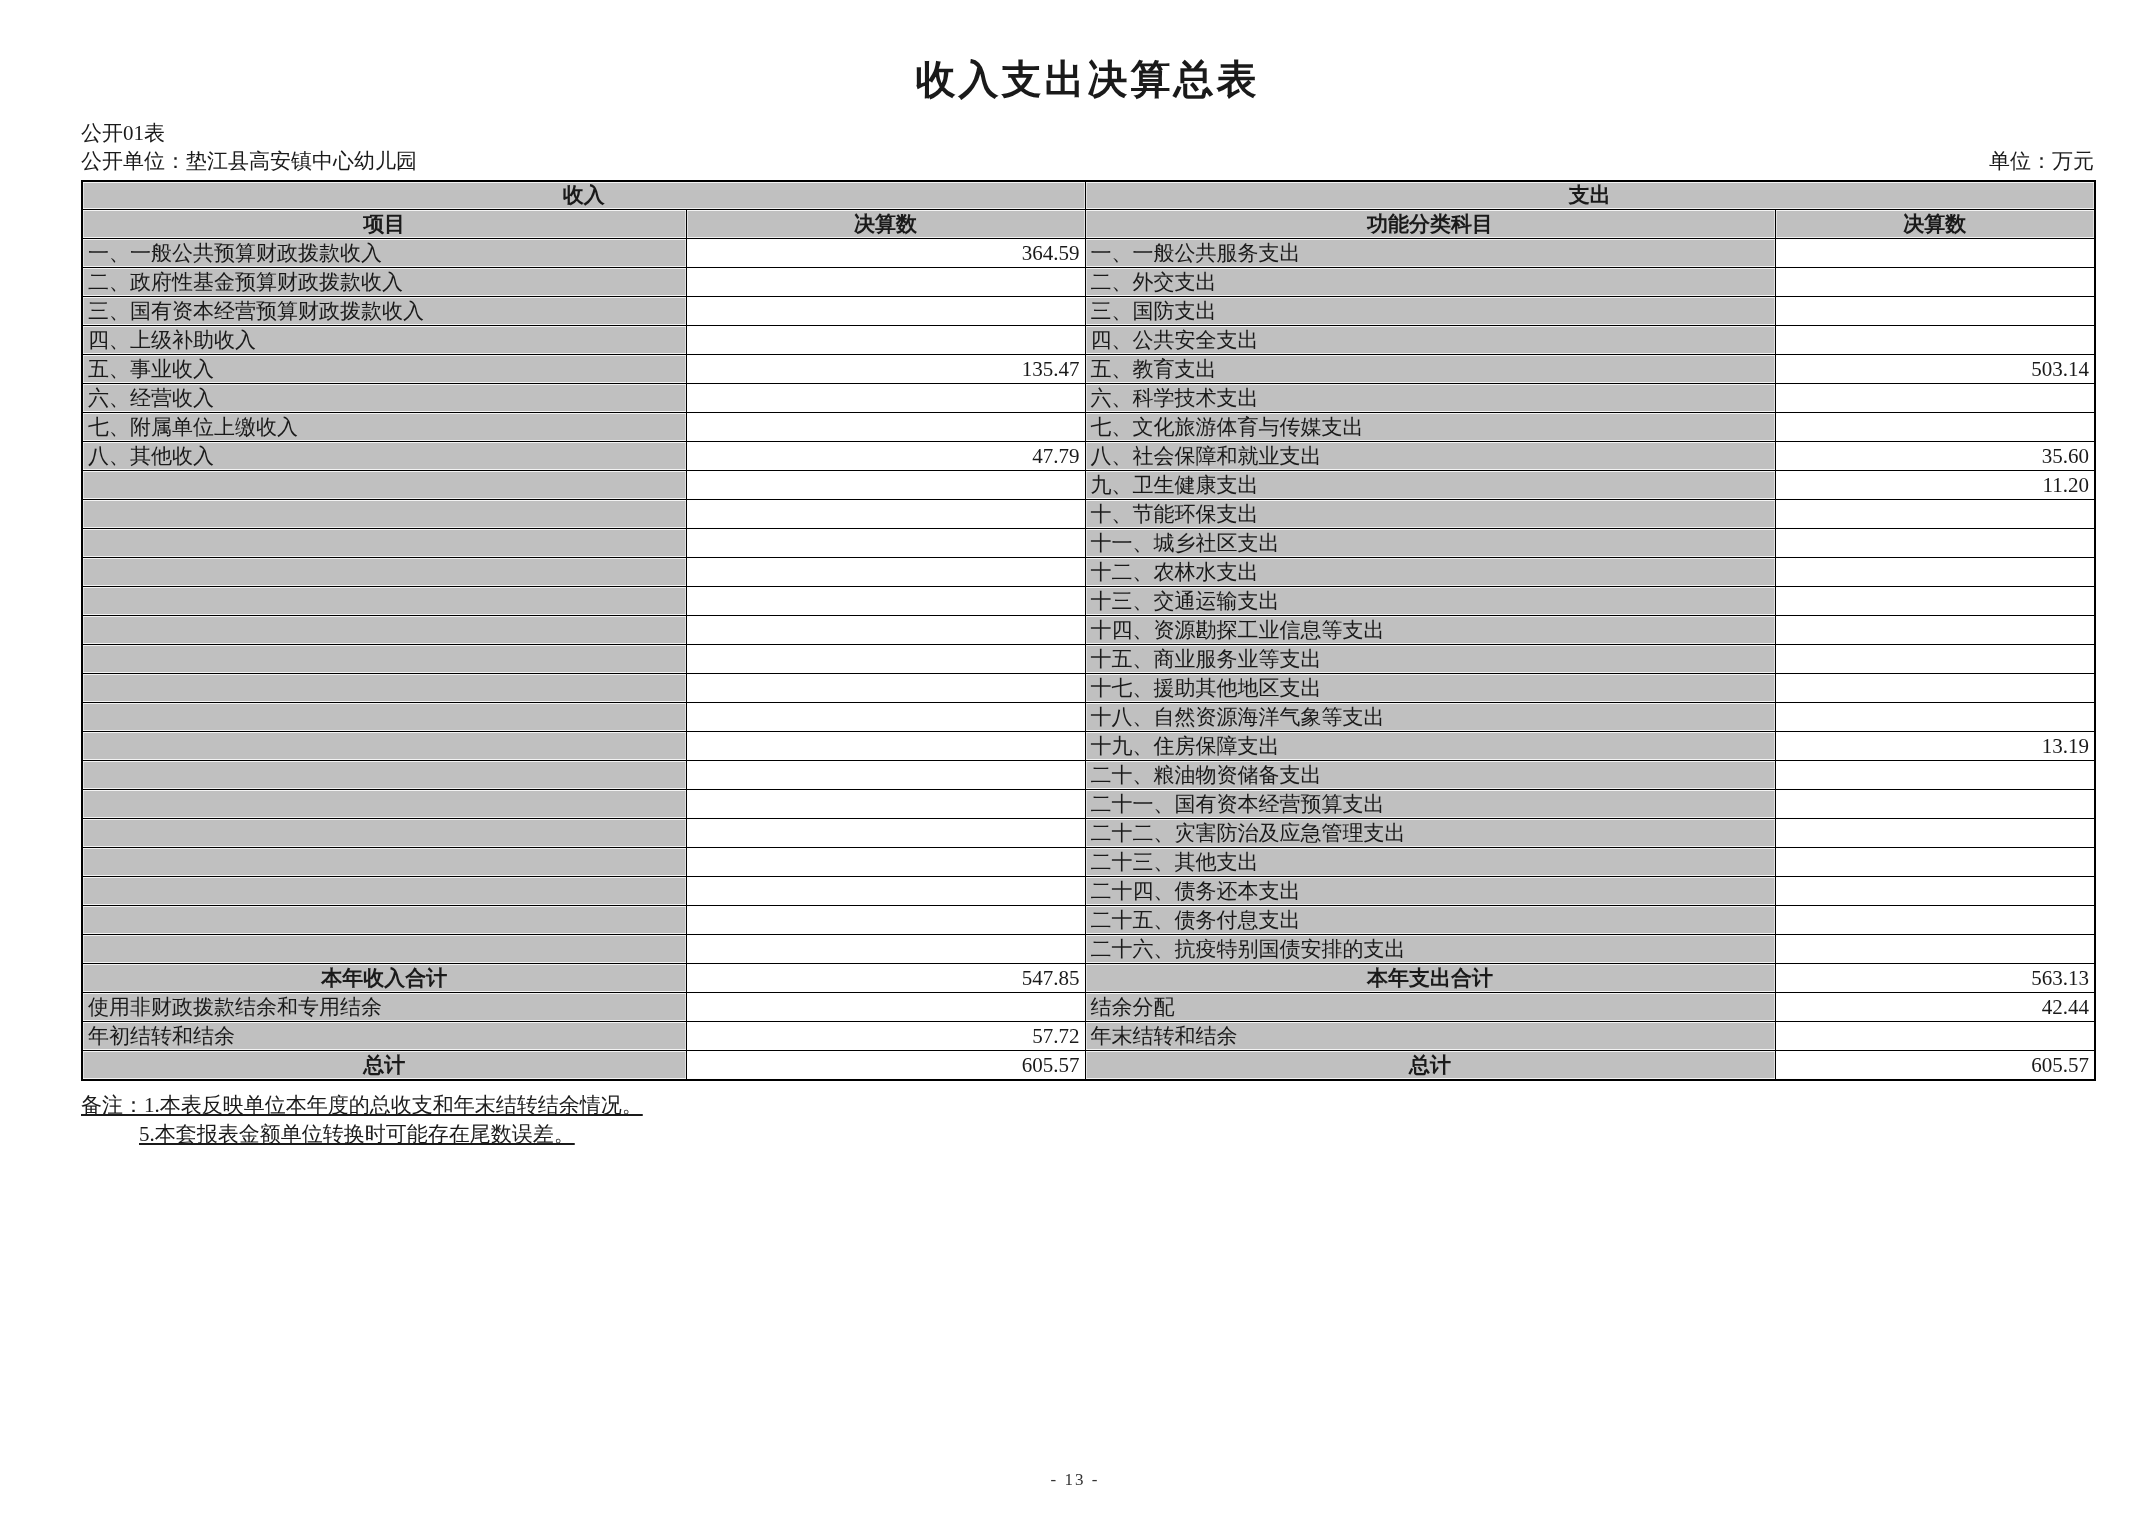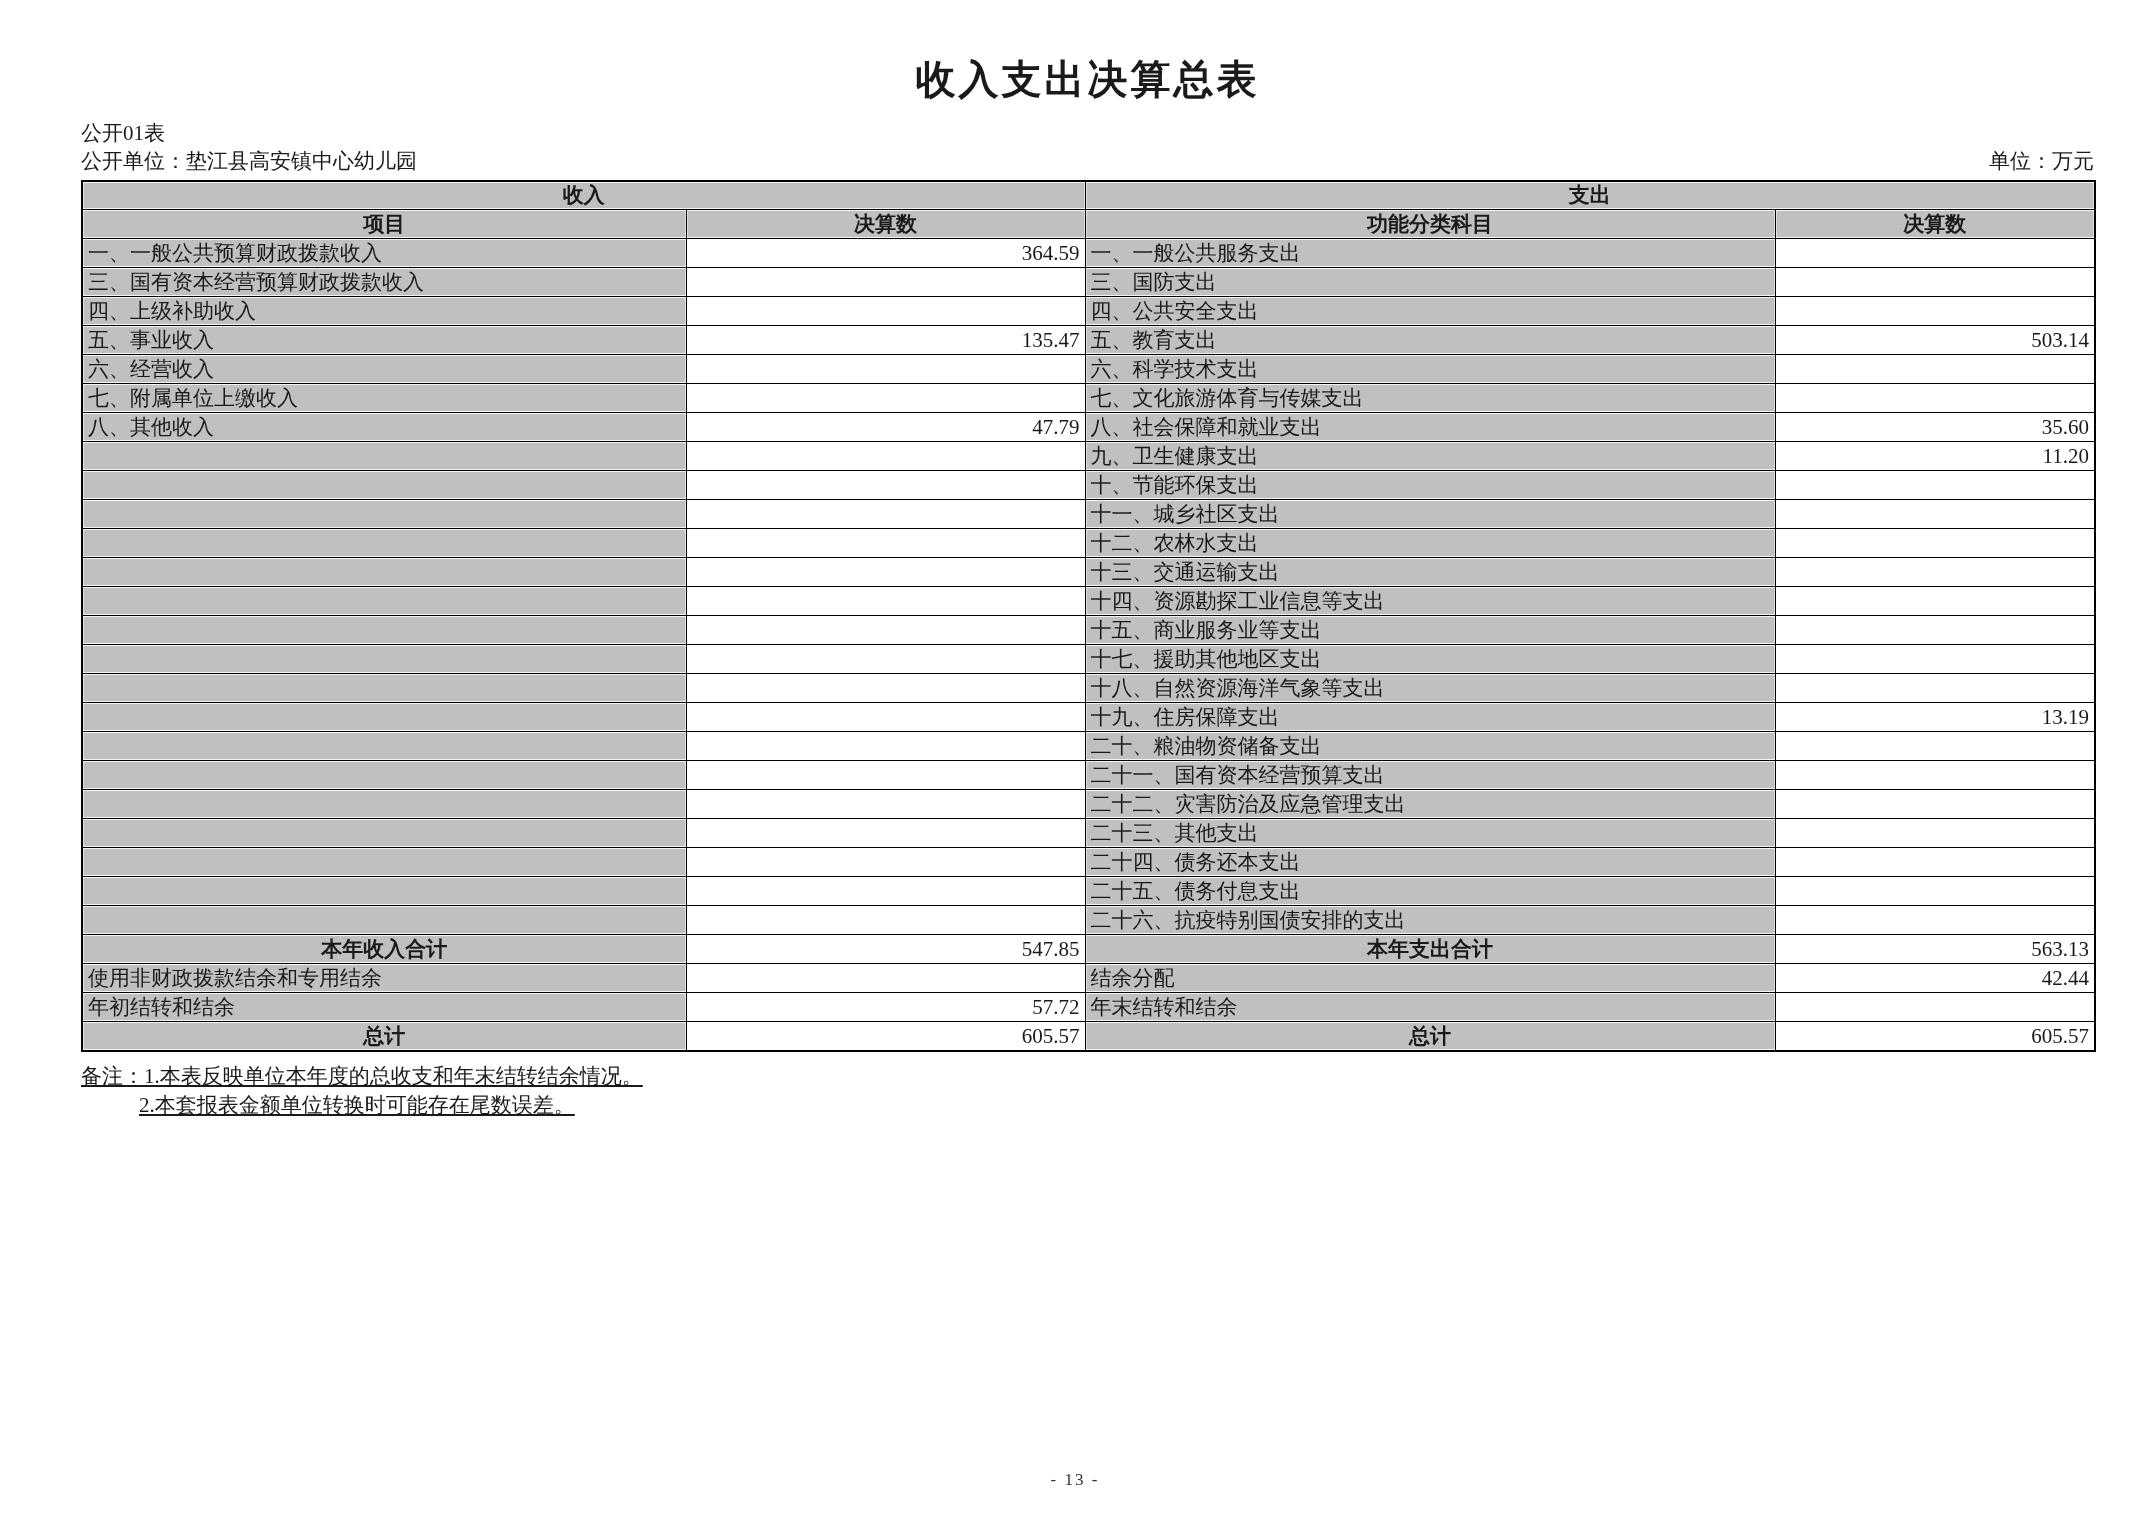--- a/index.html
+++ b/index.html
@@ -135,20 +135,26 @@
         </tr>
       </thead>
       <tbody>
           <tr>
             <td class="label">一、一般公共预算财政拨款收入</td>
             <td class="value">364.59</td>
             <td class="label">一、一般公共服务支出</td>
             <td class="value"></td>
           </tr>
           <tr>
+            <td class="label">二、政府性基金预算财政拨款收入</td>
+            <td class="value"></td>
+            <td class="label">二、外交支出</td>
+            <td class="value"></td>
+          </tr>
+          <tr>
             <td class="label">三、国有资本经营预算财政拨款收入</td>
             <td class="value"></td>
             <td class="label">三、国防支出</td>
             <td class="value"></td>
           </tr>
           <tr>
             <td class="label">四、上级补助收入</td>
             <td class="value"></td>
             <td class="label">四、公共安全支出</td>
             <td class="value"></td>
@@ -301,19 +307,19 @@
             <td class="label total">总计</td>
             <td class="value">605.57</td>
             <td class="label total">总计</td>
             <td class="value">605.57</td>
           </tr>
         </tbody>
     </table>
 
     <div class="notes">
       <div>备注：1.本表反映单位本年度的总收支和年末结转结余情况。</div>
-      <div class="note2">2.本套报表金额单位转换时可能存在尾数误差。</div>
+      <div class="note2">5.本套报表金额单位转换时可能存在尾数误差。</div>
     </div>
 
   </div>
 
   <div class="page-number">- 13 -</div>
 </div>
 
 </body></html>

